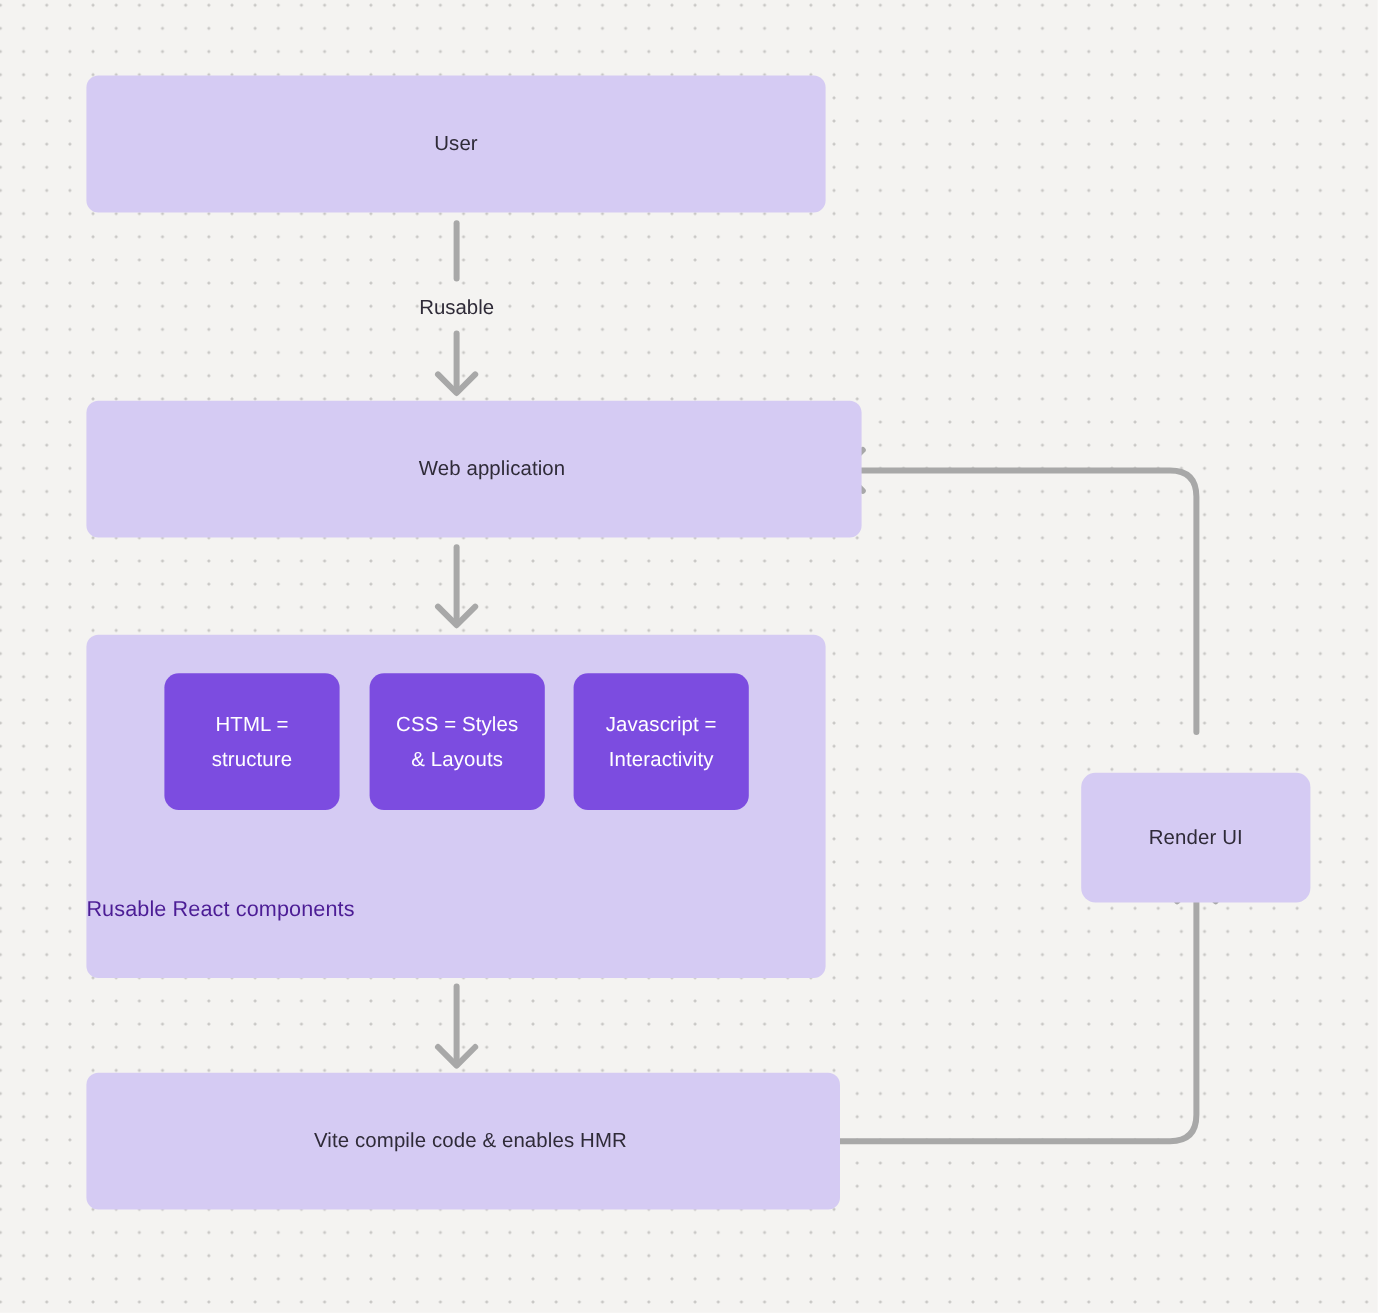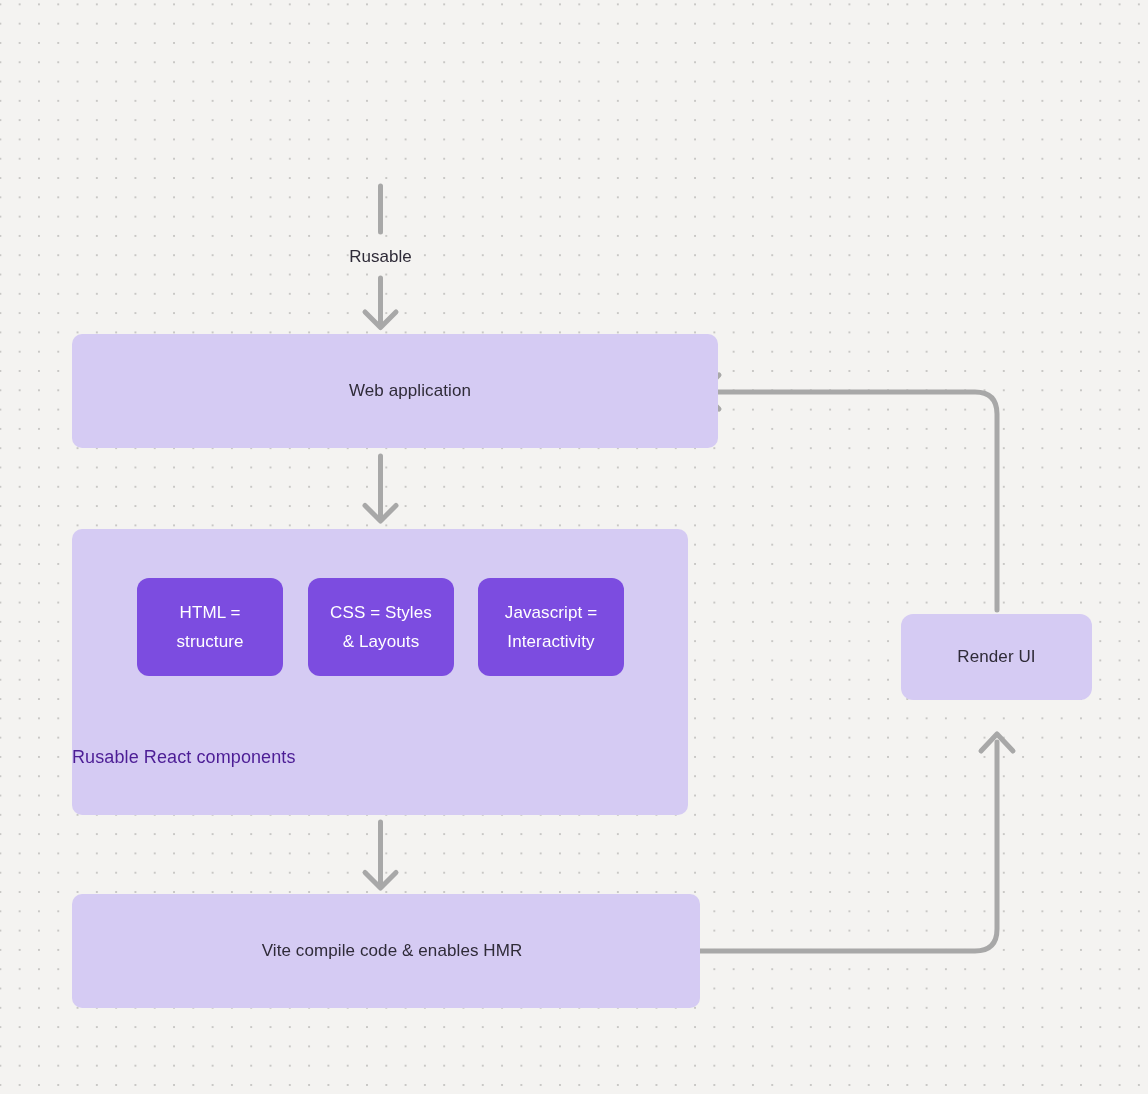--- a/index.html
+++ b/index.html
@@ -27,27 +27,27 @@
     color: #2f2b38;
     font-size: 17px;
     font-weight: 500;
     letter-spacing: 0.1px;
     text-align: center;
   }
   .node-user   { left: 72px;  top: 63px;  width: 616px; height: 114px; }
   .node-webapp { left: 72px;  top: 334px; width: 616px; height: 114px; padding-left: 30px; }
   .node-group  { left: 72px;  top: 529px; width: 616px; height: 286px; display: block; }
   .node-vite   { left: 72px;  top: 894px; width: 616px; height: 114px; padding-left: 12px; }
-  .node-render { left: 901px; top: 614px; width: 191px; height: 86px; border-radius: 12px; }
+  .node-render { left: 901px; top: 644px; width: 191px; height: 108px; border-radius: 12px; }
 
   .chip {
     position: absolute;
-    top: 49px;
+    top: 32px;
     width: 146px;
-    height: 98px;
+    height: 114px;
     background: #7c4ce0;
     border-radius: 12px;
     display: flex;
     flex-direction: column;
     align-items: center;
     justify-content: center;
     color: #ffffff;
     font-size: 17px;
     font-weight: 500;
     line-height: 29px;
@@ -113,20 +113,23 @@
     <line x1="380.5" y1="822" x2="380.5" y2="884"></line>
     <polyline points="365,872.5 380.5,888 396,872.5"></polyline>
 
     <path d="M 690 951 H 975 Q 997 951 997 929 V 742"></path>
     <polyline points="981,751 997,734 1013,751"></polyline>
 
     <path d="M 997 610 V 414 Q 997 392 975 392 H 708"></path>
     <polyline points="719,375 702,392 719,409"></polyline>
   </svg>
 
+  <div class="node node-user">
+    <span>User</span>
+  </div>
 
   <div class="edge-label">Rusable</div>
 
   <div class="node node-webapp">
     <span>Web application</span>
   </div>
 
   <div class="node node-group">
     <div class="chip chip-html">
       <span>HTML =</span>

